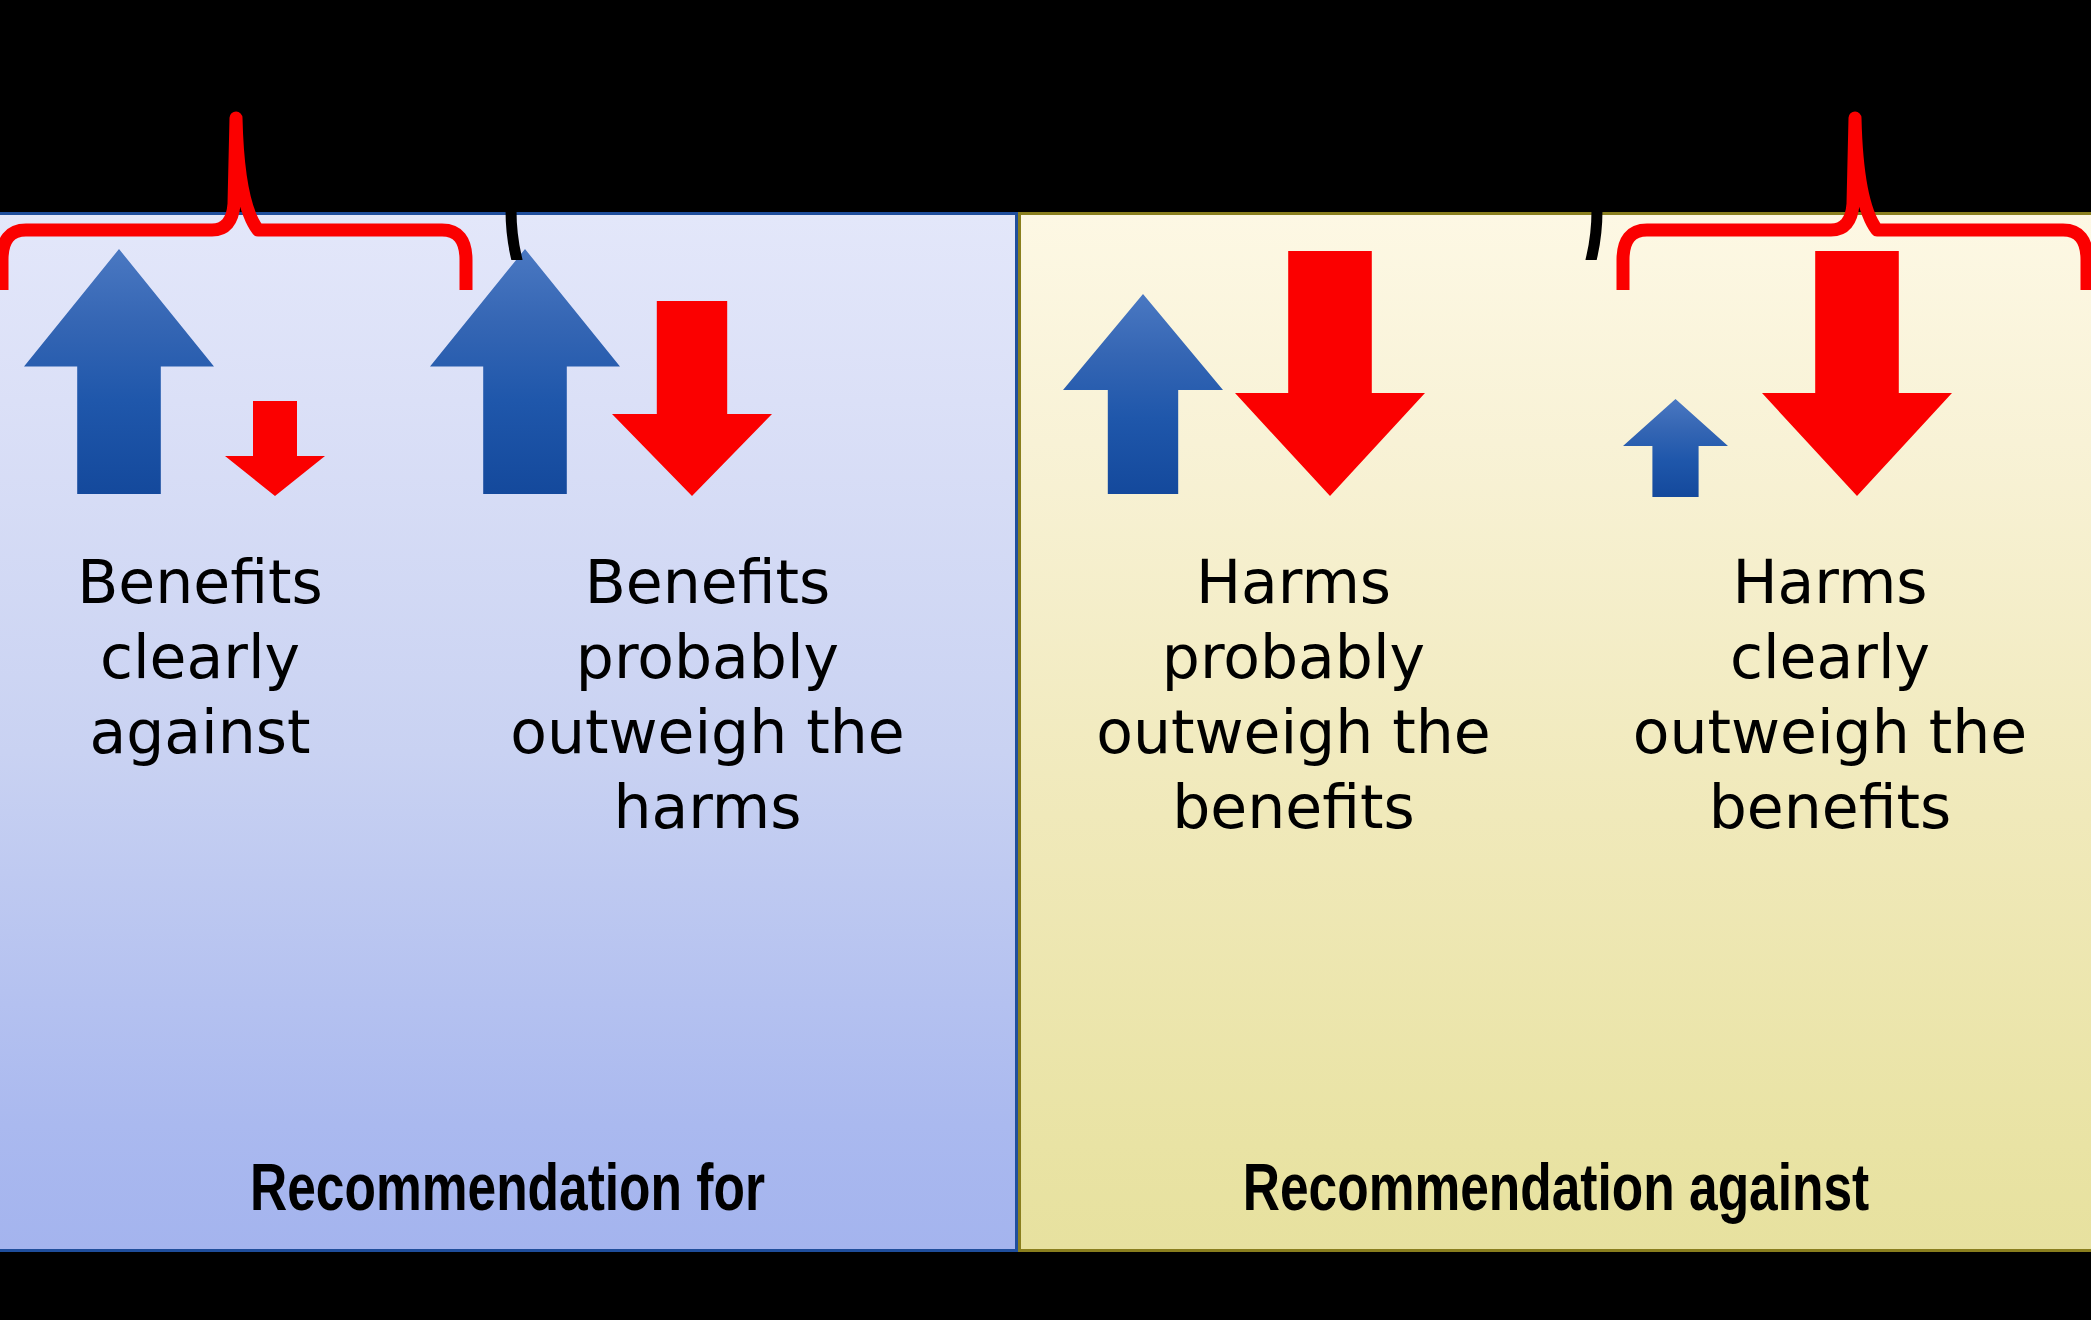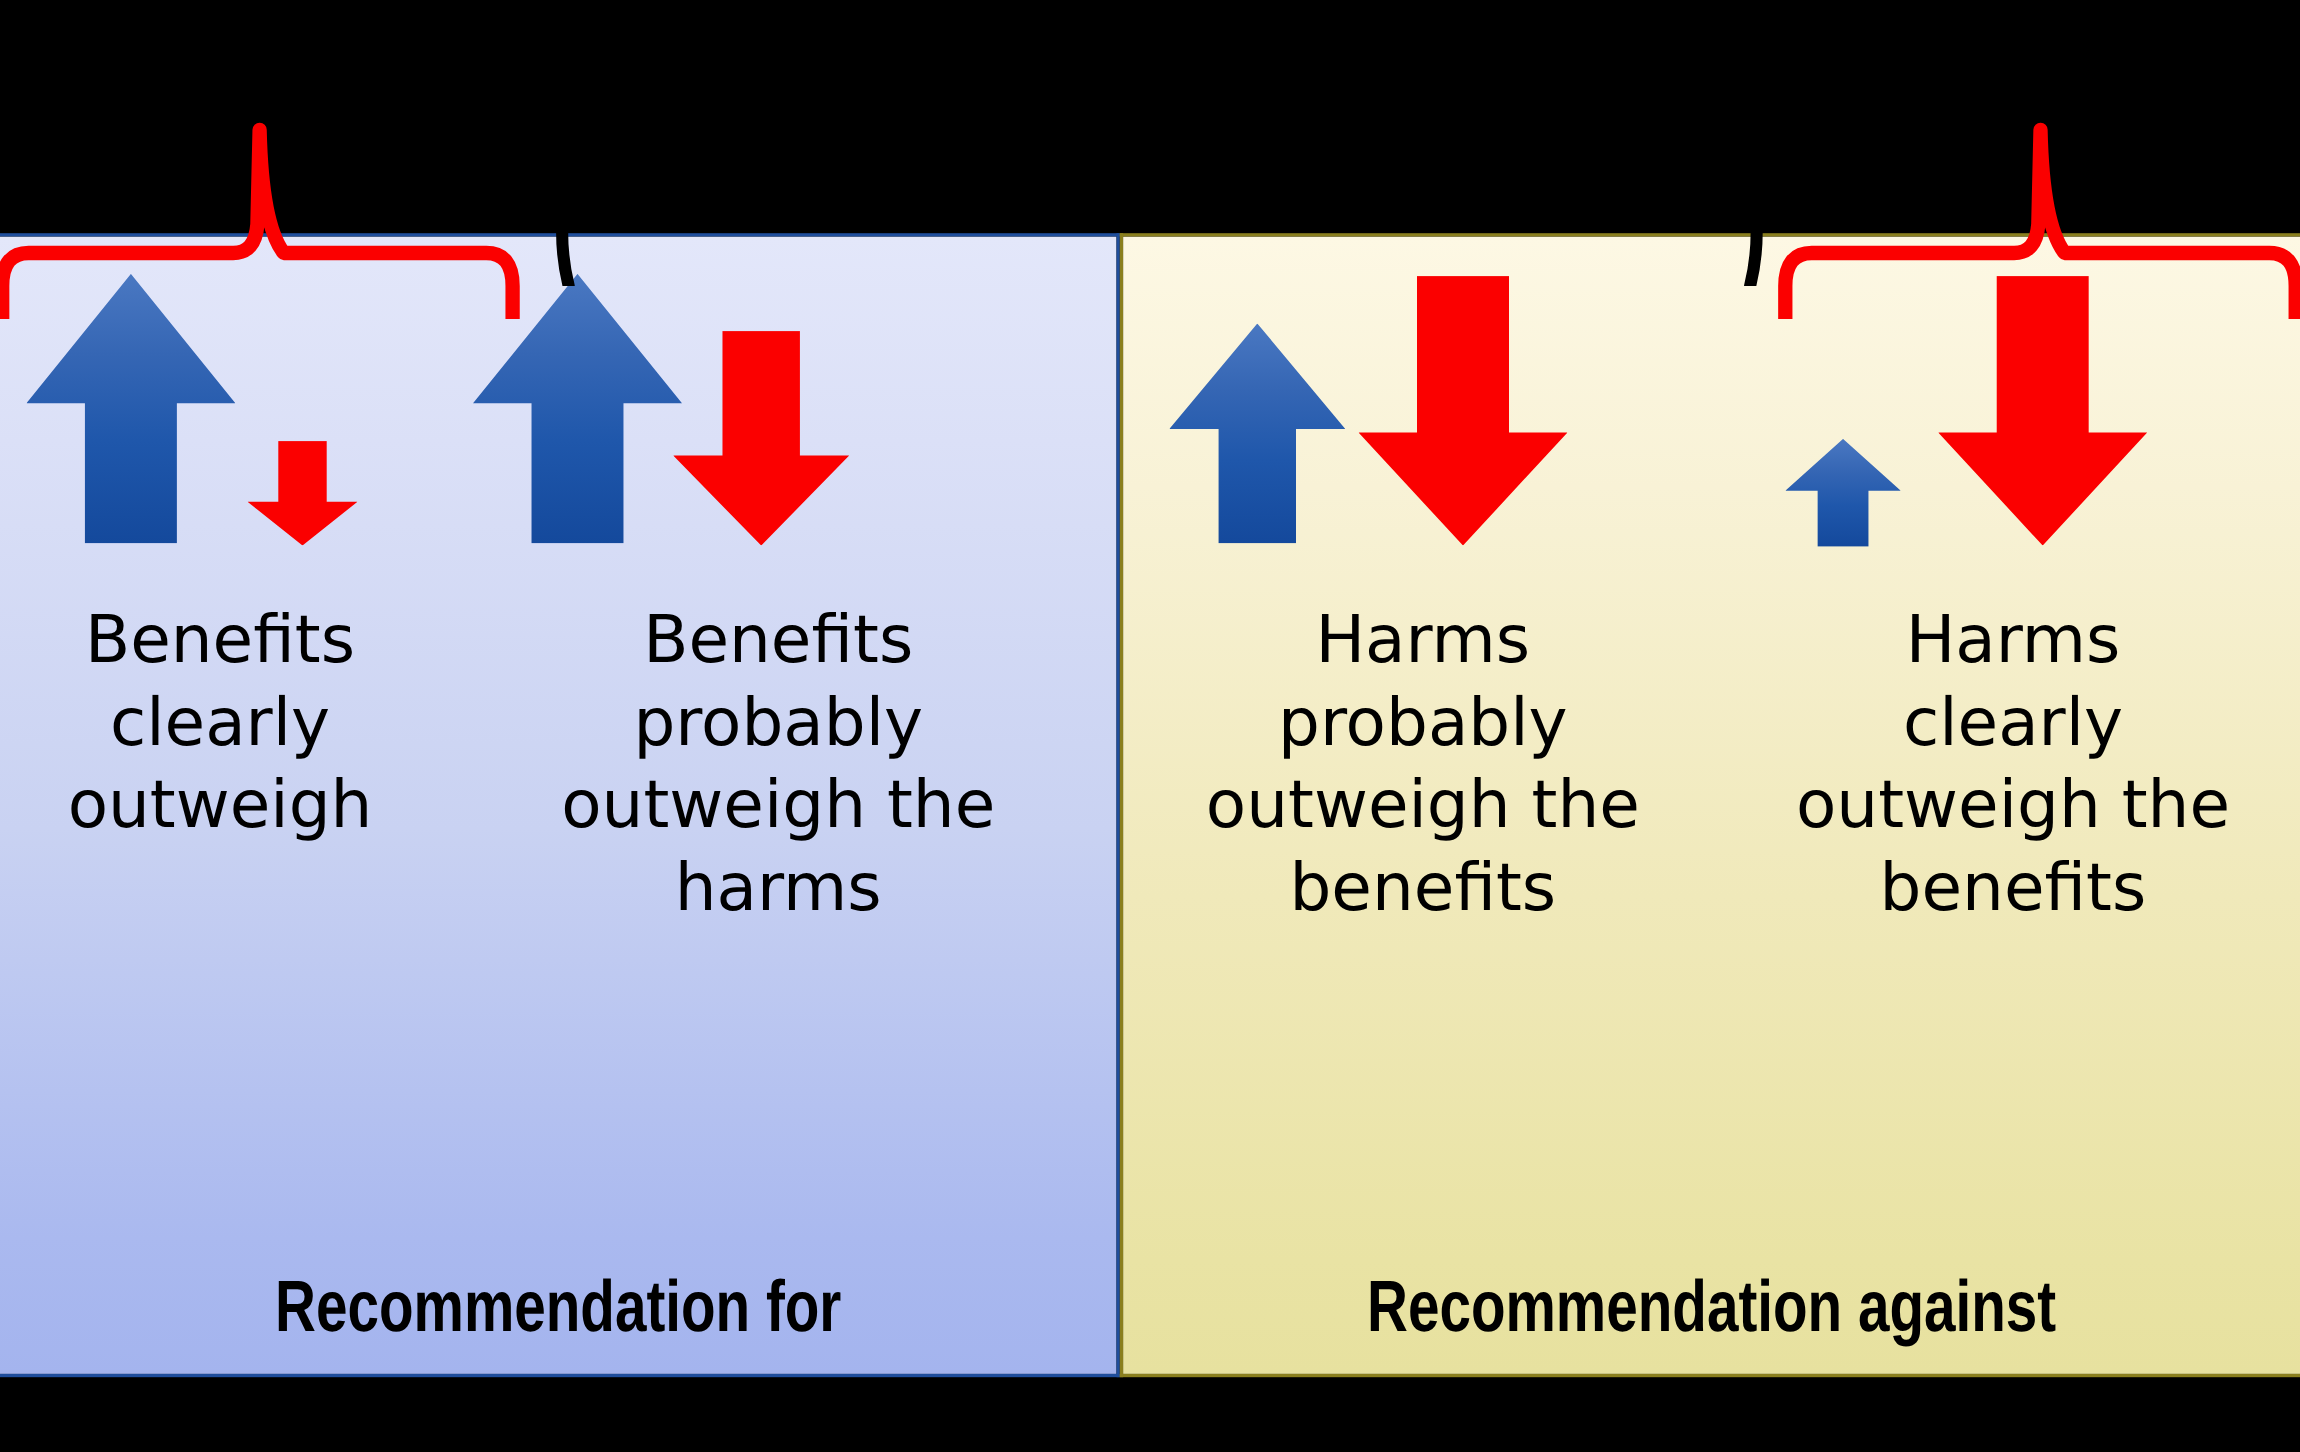--- a/index.html
+++ b/index.html
@@ -64,21 +64,21 @@
   <div class="panel" id="panel-for">
 
     <div class="col" style="left:0px;width:400px;">
       <div class="col-arrows">
         <span class="arrow arrow-up" style="left:24px;top:10px;width:190px;height:245px;"></span>
         <span class="arrow arrow-down" style="left:225px;top:162px;width:100px;height:95px;"></span>
       </div>
       <div class="col-text">
         <div>Benefits</div>
         <div>clearly</div>
-        <div>outweigh</div>
+        <div>against</div>
       </div>
     </div>
 
     <div class="col" style="left:400px;width:615px;">
       <div class="col-arrows">
         <span class="arrow arrow-up" style="left:30px;top:10px;width:190px;height:245px;"></span>
         <span class="arrow arrow-down" style="left:212px;top:62px;width:160px;height:195px;"></span>
       </div>
       <div class="col-text">
         <div>Benefits</div>

